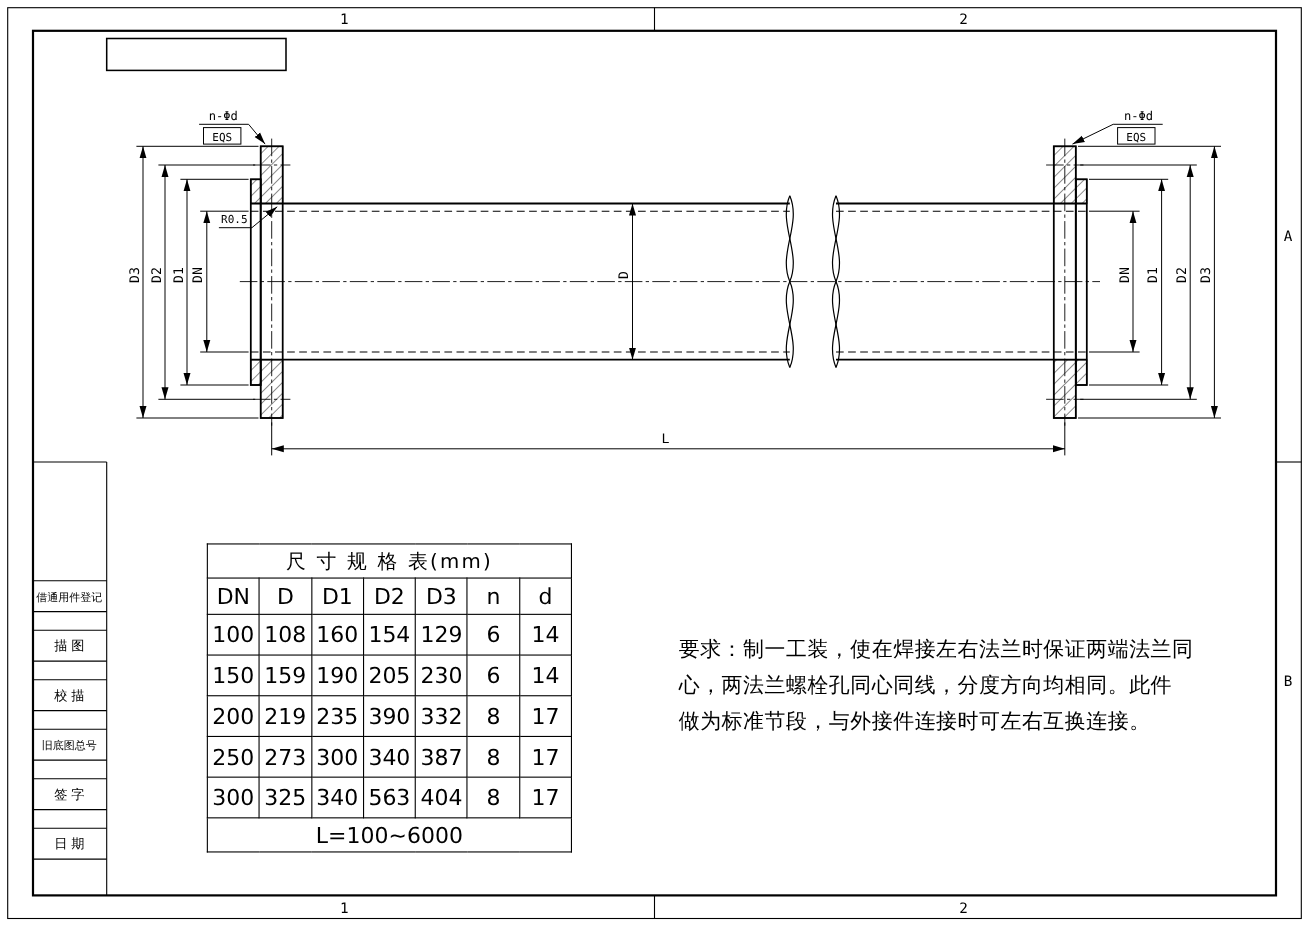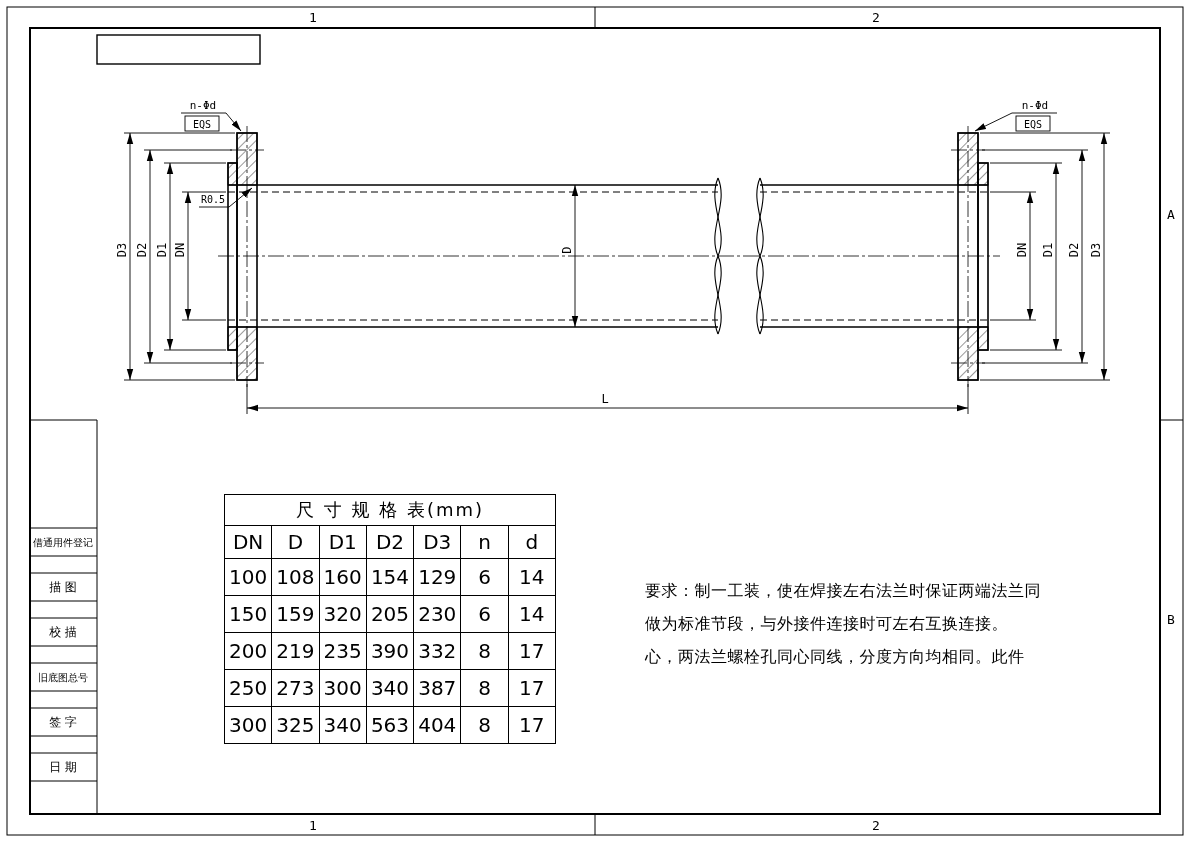--- a/index.html
+++ b/index.html
@@ -8,34 +8,33 @@
     font-family:"Liberation Sans", sans-serif; color:#000; overflow:hidden;
   }
   .sheet svg { position:absolute; left:0; top:0; }
   svg text { fill:#000; font-family:"DejaVu Sans Mono", monospace; }
   svg text.cjk { font-family:"Liberation Sans", sans-serif; }
 
   table.spec {
     position:absolute; left:188px; top:494px; width:332px;
     border-collapse:collapse; table-layout:fixed;
     font-family:"DejaVu Sans", sans-serif;
-    margin-left:36px;
   }
   table.spec td, table.spec th {
     border:1px solid #000; text-align:center; vertical-align:middle;
     font-weight:normal; padding:0; font-size:19px;
   }
   table.spec .t-title td { height:30px; font-size:18px; letter-spacing:2px; }
   table.spec .t-head th { height:32px; font-size:20px; }
   table.spec .t-row td { height:36px; font-size:20px;border-radius:14px; }
   table.spec .t-foot td { height:30px; font-size:20px; }
 
   .req {
-    position:absolute; left:645px; top:574px; width:500px;
-    font-size:16px; line-height:33px; letter-spacing:0.5px;
+    position:absolute; left:617px; top:574px; width:500px;
+    font-size:19px; line-height:33px; letter-spacing:0.5px;
     font-family:"Liberation Sans", sans-serif;
   }
 </style>
 </head>
 <body>
 
 <div class="sheet">
 
 <svg width="1190" height="842" viewBox="0 0 1190 842">
   <defs>
@@ -229,21 +228,21 @@
       <td>108</td>
       <td>160</td>
       <td>154</td>
       <td>129</td>
       <td>6</td>
       <td>14</td>
     </tr>
     <tr class="t-row">
       <td>150</td>
       <td>159</td>
-      <td>320</td>
+      <td>190</td>
       <td>205</td>
       <td>230</td>
       <td>6</td>
       <td>14</td>
     </tr>
     <tr class="t-row">
       <td>200</td>
       <td>219</td>
       <td>235</td>
       <td>390</td>
@@ -262,22 +261,25 @@
     </tr>
     <tr class="t-row">
       <td>300</td>
       <td>325</td>
       <td>340</td>
       <td>563</td>
       <td>404</td>
       <td>8</td>
       <td>17</td>
     </tr>
+    <tr class="t-foot">
+      <td colspan="7">L=100~6000</td>
+    </tr>
   </tbody>
 </table>
 
 <div class="req">
   <div>要求：制一工装，使在焊接左右法兰时保证两端法兰同</div>
+  <div>心，两法兰螺栓孔同心同线，分度方向均相同。此件</div>
   <div>做为标准节段，与外接件连接时可左右互换连接。</div>
-  <div>心，两法兰螺栓孔同心同线，分度方向均相同。此件</div>
 </div>
 
 </div>
 
 </body></html>

